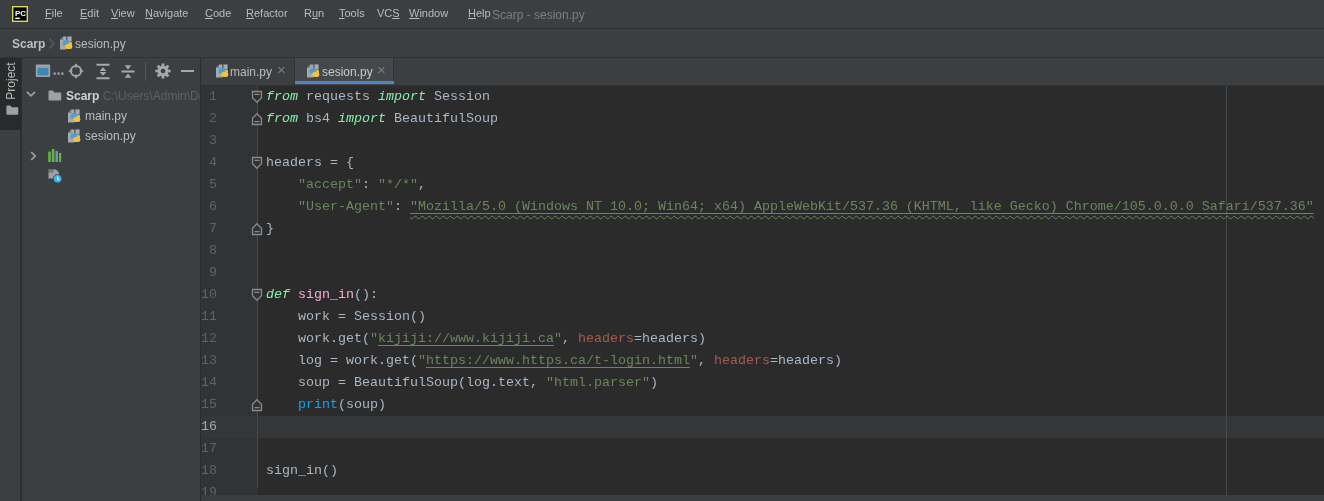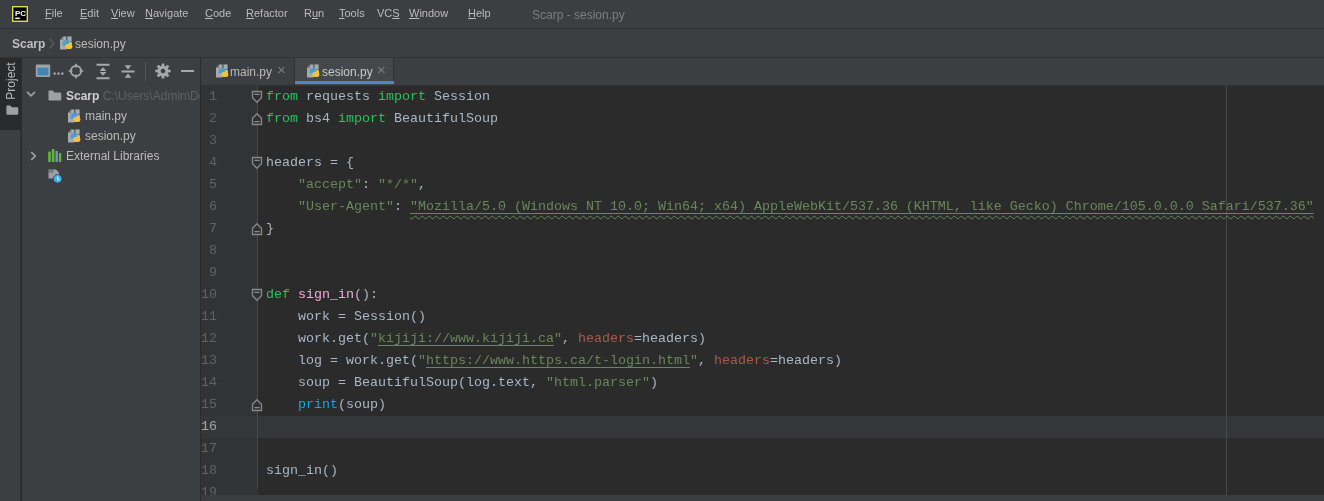--- a/index.html
+++ b/index.html
@@ -3,21 +3,21 @@
 <meta charset="utf-8">
 <style>
 * { margin:0; padding:0; box-sizing:border-box; }
 html,body { width:1324px; height:501px; background:#2b2b2b; overflow:hidden; }
 body { position:relative; font-family:"Liberation Sans", sans-serif; }
 .abs { position:absolute; }
 
 #menubar { left:0; top:0; width:1324px; height:29px; background:#3c3f41; border-bottom:1px solid #2d2f30; }
 .mi { position:absolute; top:7px; font-size:11px; color:#bbbbbb; white-space:nowrap; }
 .mi u { text-decoration:underline; text-underline-offset:1px; text-decoration-thickness:1px; }
-#wtitle { position:absolute; top:8px; left:532px; font-size:12px; color:#7d7d7d; }
+#wtitle { position:absolute; top:8px; left:492px; font-size:12px; color:#7d7d7d; }
 
 #crumbbar { left:0; top:29px; width:1324px; height:29px; background:#3c3f41; border-bottom:1px solid #323232; }
 
 #stripe { left:0; top:58px; width:21px; height:443px; background:#3c3f41; border-right:1px solid #303233; }
 #stripebtn { left:0; top:58px; width:21px; height:72px; background:#282a2b; }
 #projlabel { left:-29px; top:74px; width:80px; text-align:center; font-size:12px; color:#bbbbbb; transform:rotate(-90deg); }
 
 #ppanel { left:22px; top:58px; width:179px; height:443px; background:#3c3f41; border-right:1px solid #2b2b2b; overflow:hidden; }
 .trow { position:absolute; left:0; height:20px; width:200px; font-size:12px; color:#bbbbbb; white-space:nowrap; }
 
@@ -30,21 +30,21 @@
 
 #editor { left:201px; top:86px; width:1123px; height:415px; background:#2b2b2b; }
 #gutterbg { left:201px; top:86px; width:57px; height:415px; background:#313335; }
 #gutline { left:257px; top:86px; width:1px; height:402px; background:#47494b; }
 #curline { left:201px; top:416px; width:1123px; height:22px; background:#343638; }
 #wrapguide { left:1226px; top:86px; width:1px; height:409px; background:#47494b; }
 #hscroll { left:201px; top:495px; width:1123px; height:6px; background:#3a3c3e; }
 pre { font-family:"Liberation Mono", monospace; font-size:13.3333px; line-height:22px; }
 #lnums { left:201px; top:86px; width:16px; text-align:right; color:#606366; }
 #code { left:266px; top:86px; color:#a9b7c6; }
-.k { color:#22c55e; }
+.k { color:#86efac;font-style:italic; }
 .s { color:#6a8759; }
 .fn { color:#f9a8d4; font-weight:normal; }
 .bi { color:#0ea5e9; }
 .np { color:#aa5b4e; }
 .lnk { text-decoration:underline; text-underline-offset:3px; }
 .wavy { text-decoration:underline wavy; text-decoration-thickness:1px; text-underline-offset:5px; }
 .hi { color:#a4a6a8;margin-top:14px; }
 </style>
 </head>
 <body>
@@ -174,21 +174,20 @@
   <svg class="abs" style="left:43px;top:70px" width="16" height="16">
       <use href="#pyf"></use>
     </svg>
   <div class="trow" style="left:63px;top:71px">sesion.py</div>
   <svg class="abs" style="left:5px;top:92px" width="12" height="12">
       <use href="#chevr"></use>
     </svg>
   <svg class="abs" style="left:25px;top:90px" width="15" height="15">
       <use href="#libicon"></use>
     </svg>
-  <div class="trow" style="left:44px;top:91px">External Libraries</div>
   <svg class="abs" style="left:25px;top:110px" width="16" height="16">
       <use href="#scricon"></use>
     </svg>
 </div>
 
 <div id="tabbar" class="abs">
   <div id="tab1" class="abs"></div>
   <div id="tab2" class="abs"></div>
   <div id="tab2u" class="abs"></div>
   <svg class="abs" style="left:12px;top:5px" width="16" height="16">

